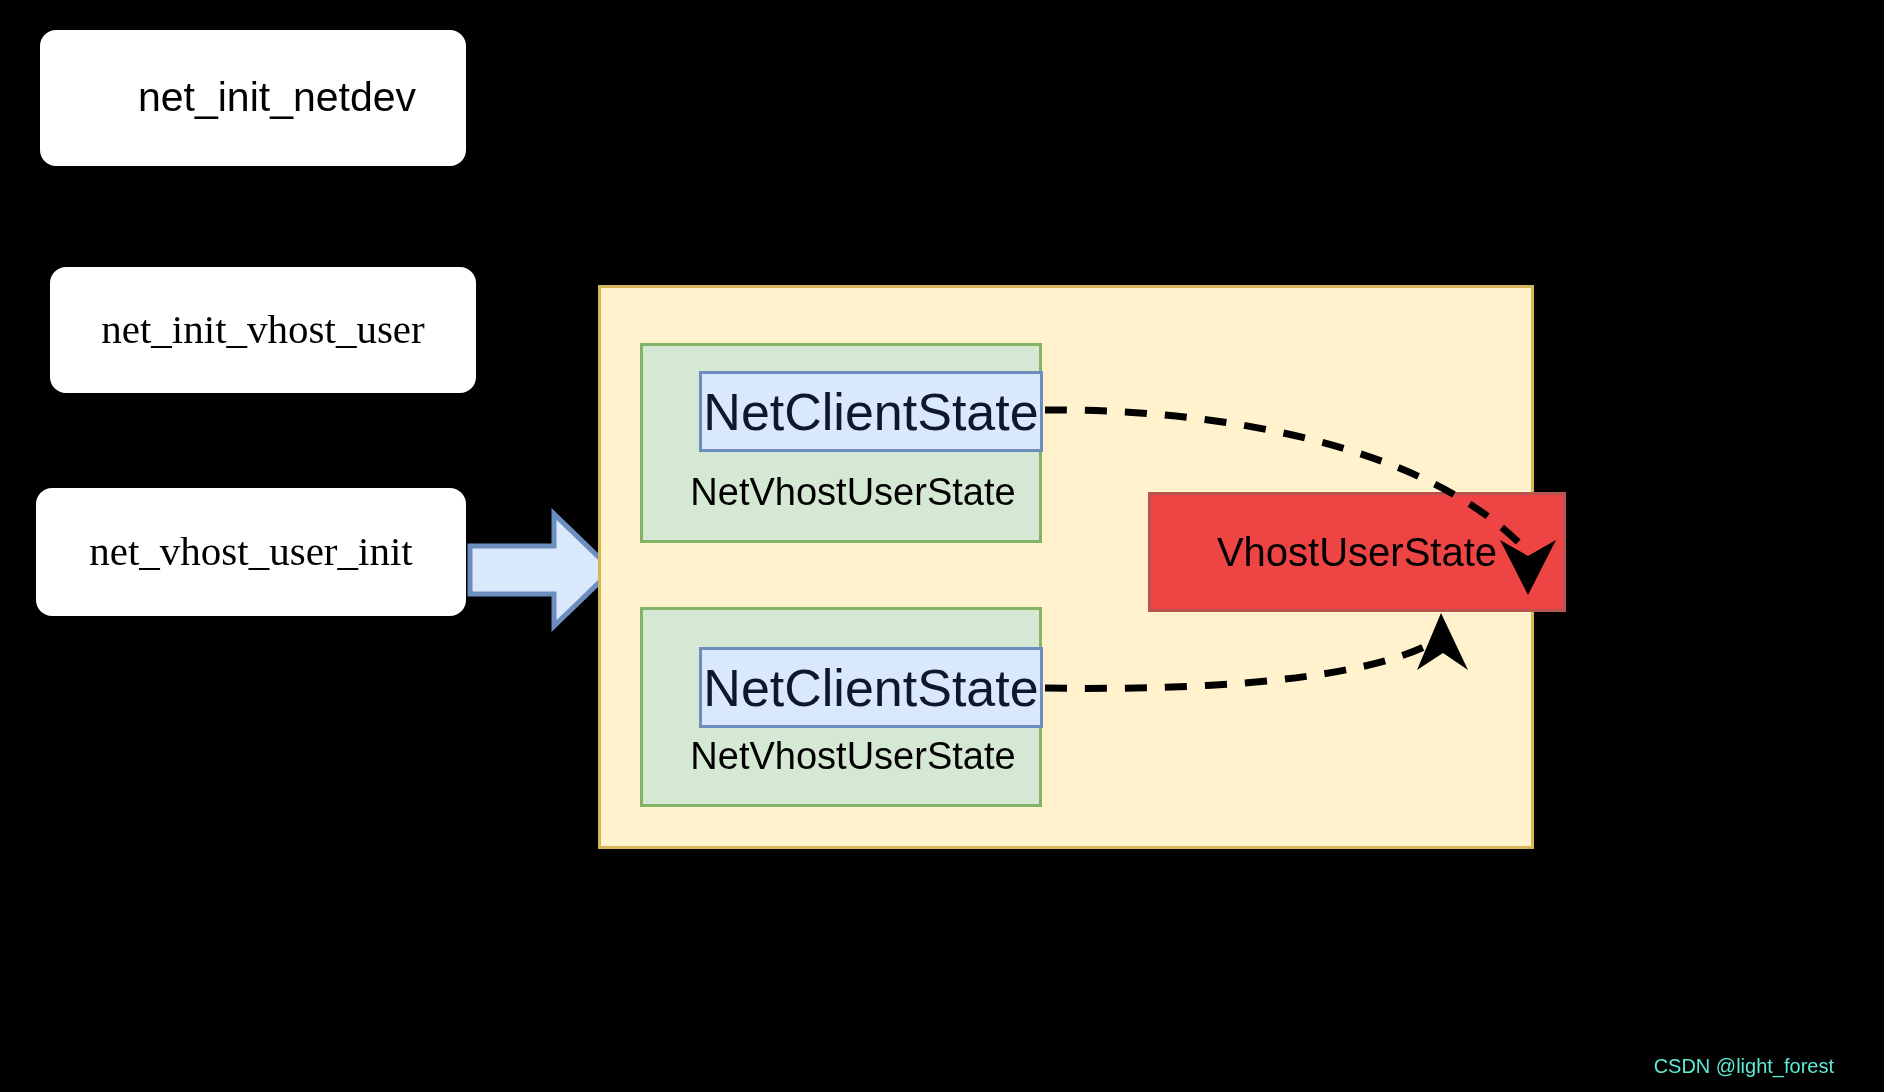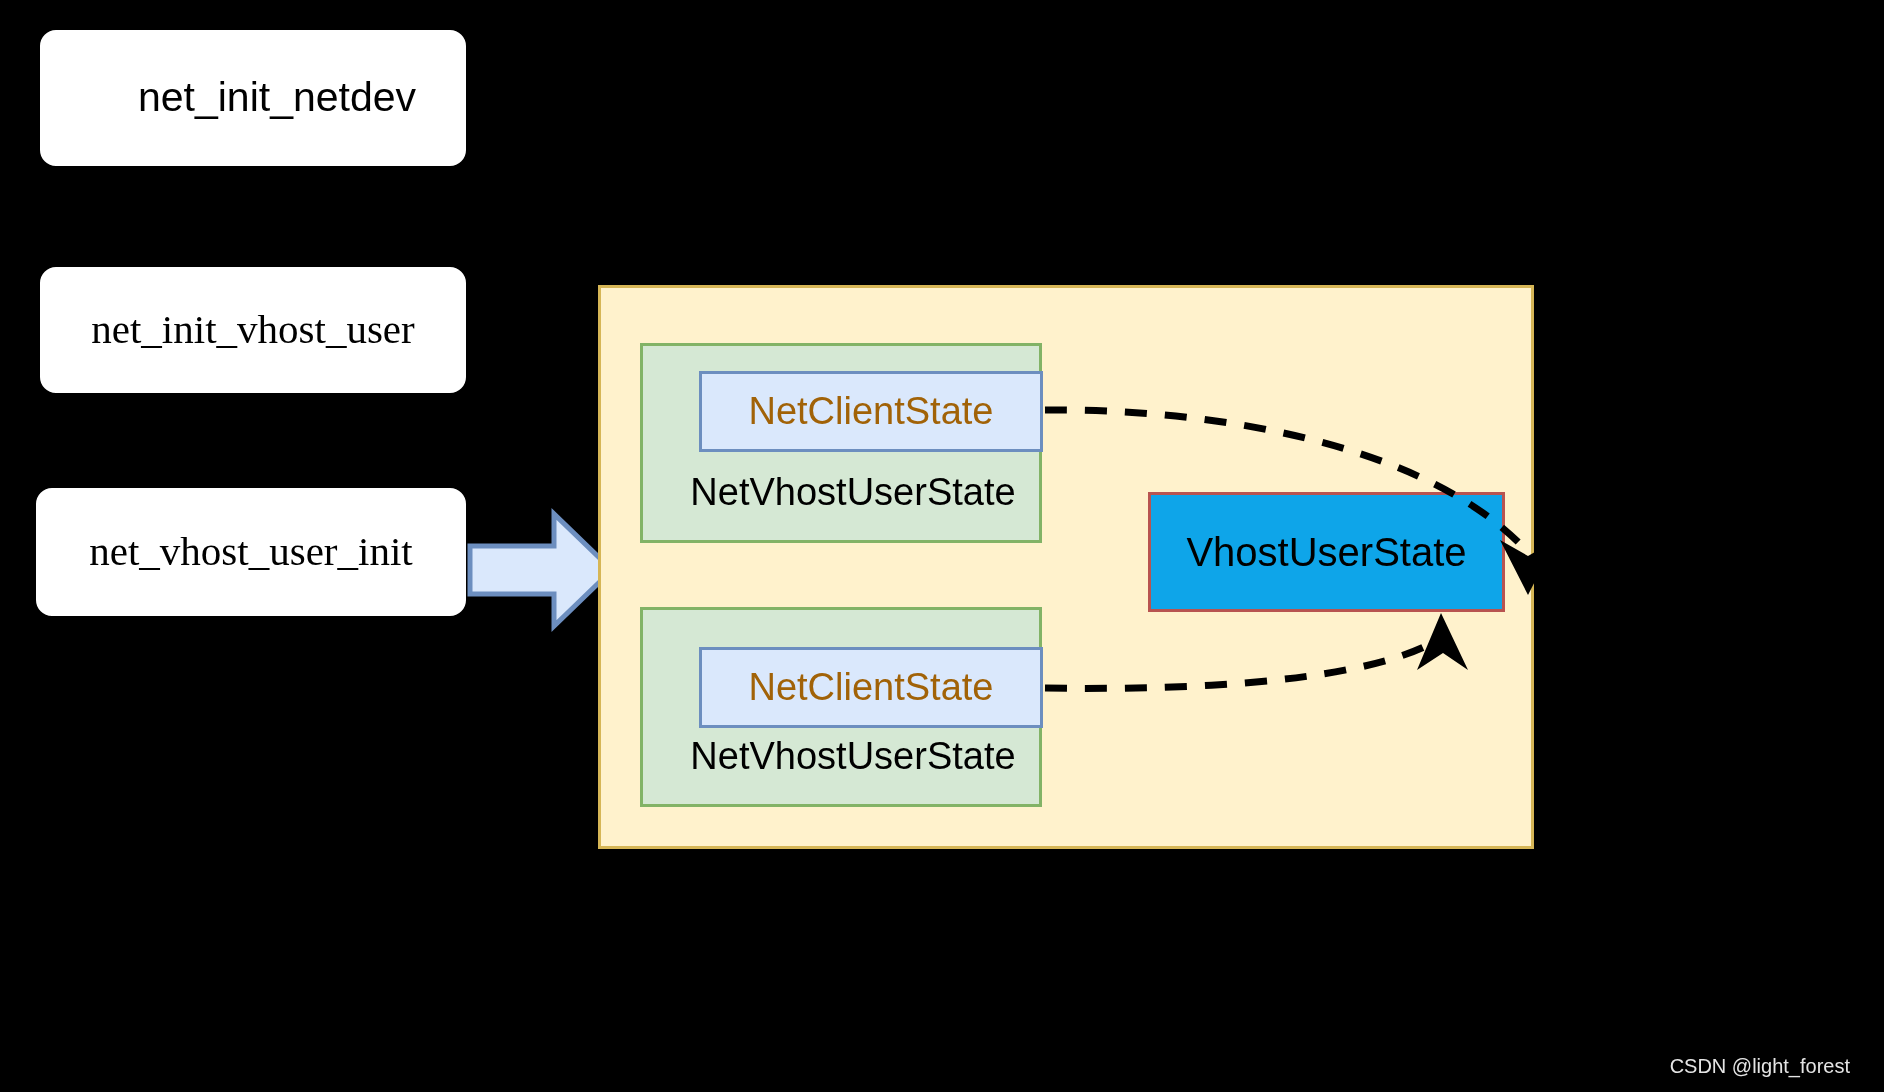--- a/index.html
+++ b/index.html
@@ -32,21 +32,21 @@
     text-align: center;
     line-height: 1.1;
     white-space: nowrap;
   }
   .fnbox.sans .lbl { font-family: "Liberation Sans", sans-serif; margin-left: 48px; }
   .fnbox.serif .lbl { font-family: "Liberation Serif", serif; }
 
   #fn-net-init-netdev    { left: 38px;  top: 28px;  width: 430px; height: 140px; }
   #fn-net-init-netdev .lbl   { font-size: 41px; }
 
-  #fn-net-init-vhost-user { left: 38px; top: 265px; width: 430px; height: 130px; }
+  #fn-net-init-vhost-user { left: 48px; top: 265px; width: 430px; height: 130px; }
   #fn-net-init-vhost-user .lbl { font-size: 41px; }
 
   #fn-net-vhost-user-init { left: 34px; top: 486px; width: 434px; height: 132px; }
   #fn-net-vhost-user-init .lbl { font-size: 41px; }
 
   
   #block-arrow {
     position: absolute;
     left: 466px;
     top: 500px;
@@ -90,35 +90,35 @@
 
   
   .blue-box {
     position: absolute;
     background: #dae8fc;
     border: 3px solid #6c8ebf;
     box-sizing: border-box;
     display: flex;
     align-items: center;
     justify-content: center;
-    font-size: 38px;
-    color: #a16207;
+    font-size: 52px;
+    color: #0f172a;
     white-space: nowrap;
   }
   #blue-box-top    { left: 699px; top: 371px; width: 344px; height: 81px; }
   #blue-box-bottom { left: 699px; top: 647px; width: 344px; height: 81px; }
 
   
   #red-box {
     position: absolute;
     left: 1148px;
     top: 492px;
-    width: 357px;
+    width: 418px;
     height: 120px;
-    background: #0ea5e9;
+    background: #ef4444;
     border: 3px solid #b85450;
     box-sizing: border-box;
     display: flex;
     align-items: center;
     justify-content: center;
     font-size: 40px;
     color: #000000;
     white-space: nowrap;
   }
 
@@ -128,23 +128,23 @@
     left: 0;
     top: 0;
     width: 1884px;
     height: 1092px;
     pointer-events: none;
   }
 
   
   #watermark {
     position: absolute;
-    right: 34px;
+    right: 50px;
     bottom: 14px;
-    color: #e5e5e5;
+    color: #5eead4;
     font-size: 20px;
     font-family: "Liberation Sans", sans-serif;
     white-space: nowrap;
   }
 </style>
 </head>
 <body>
 
 <div id="canvas">
 

